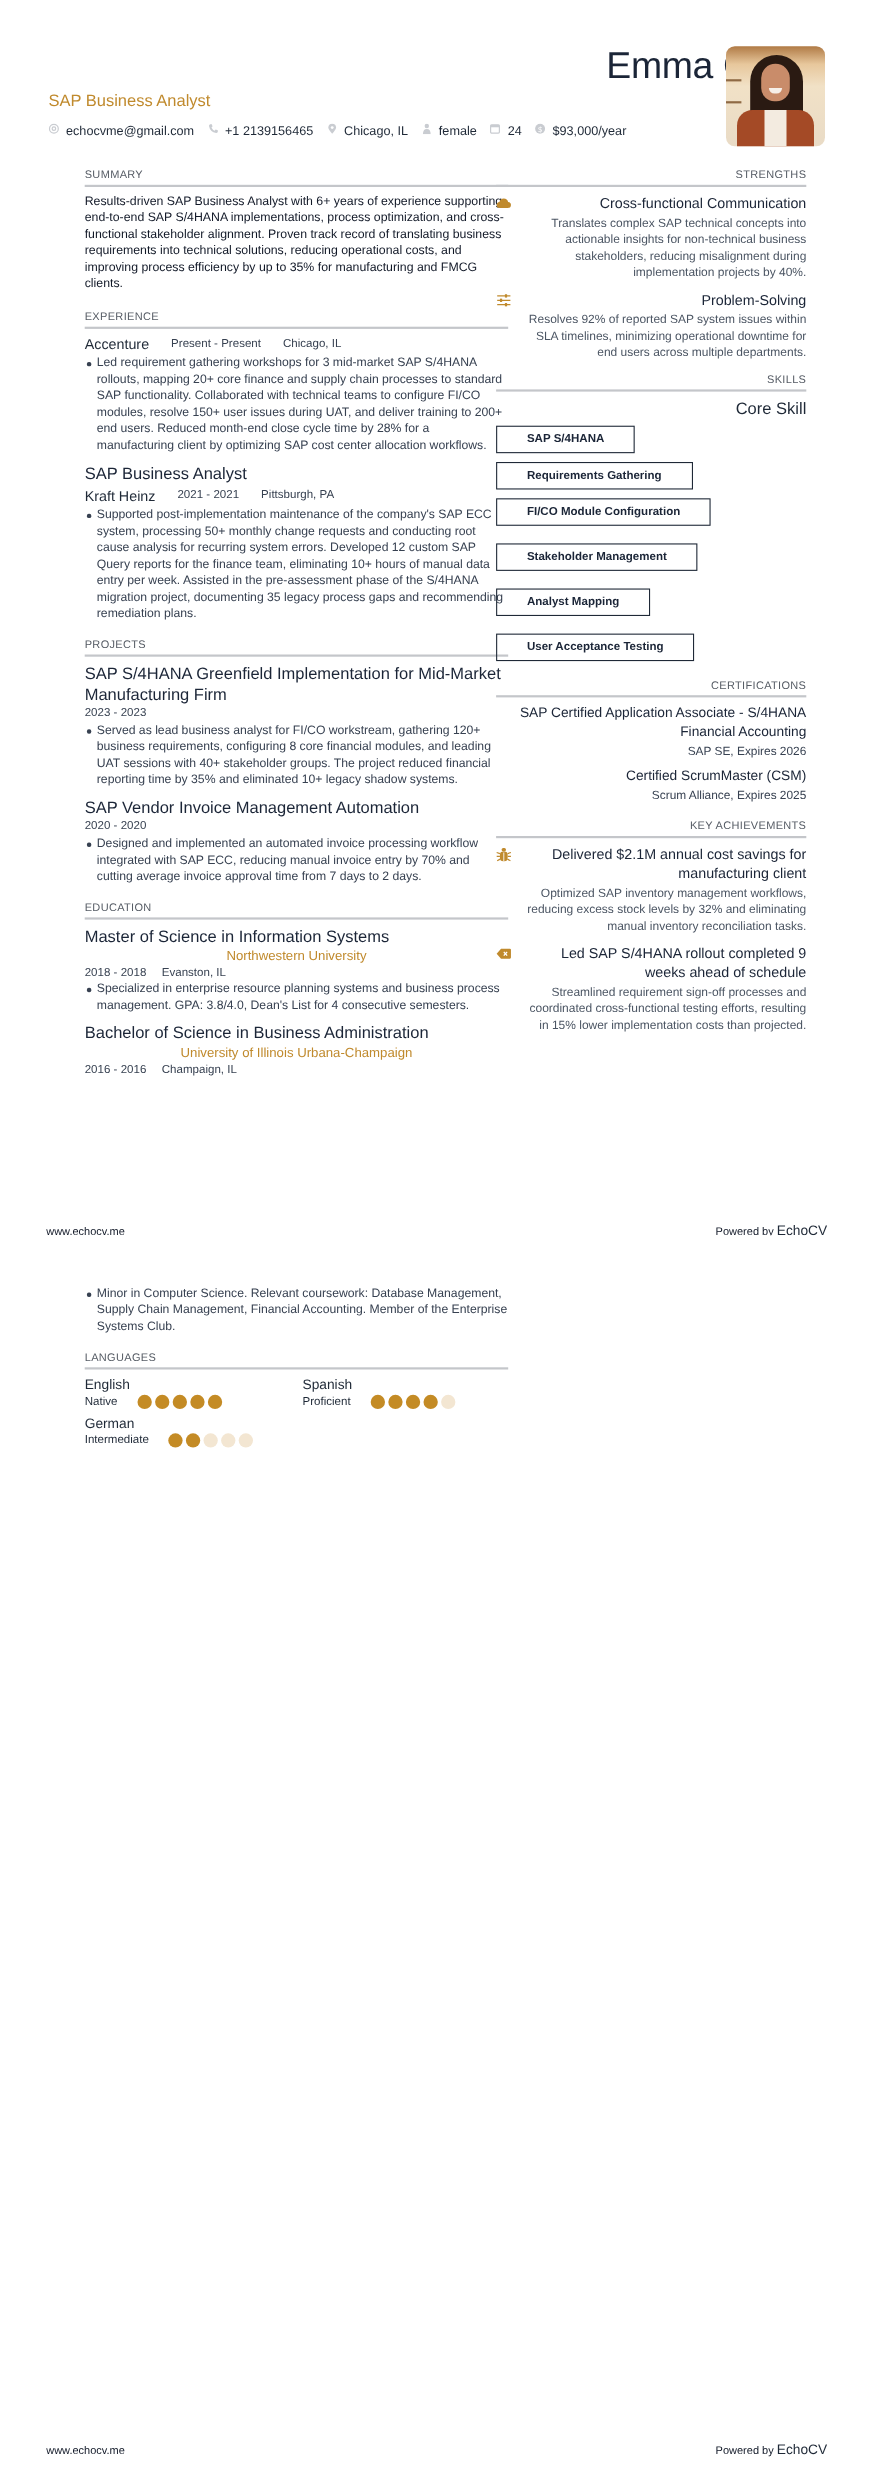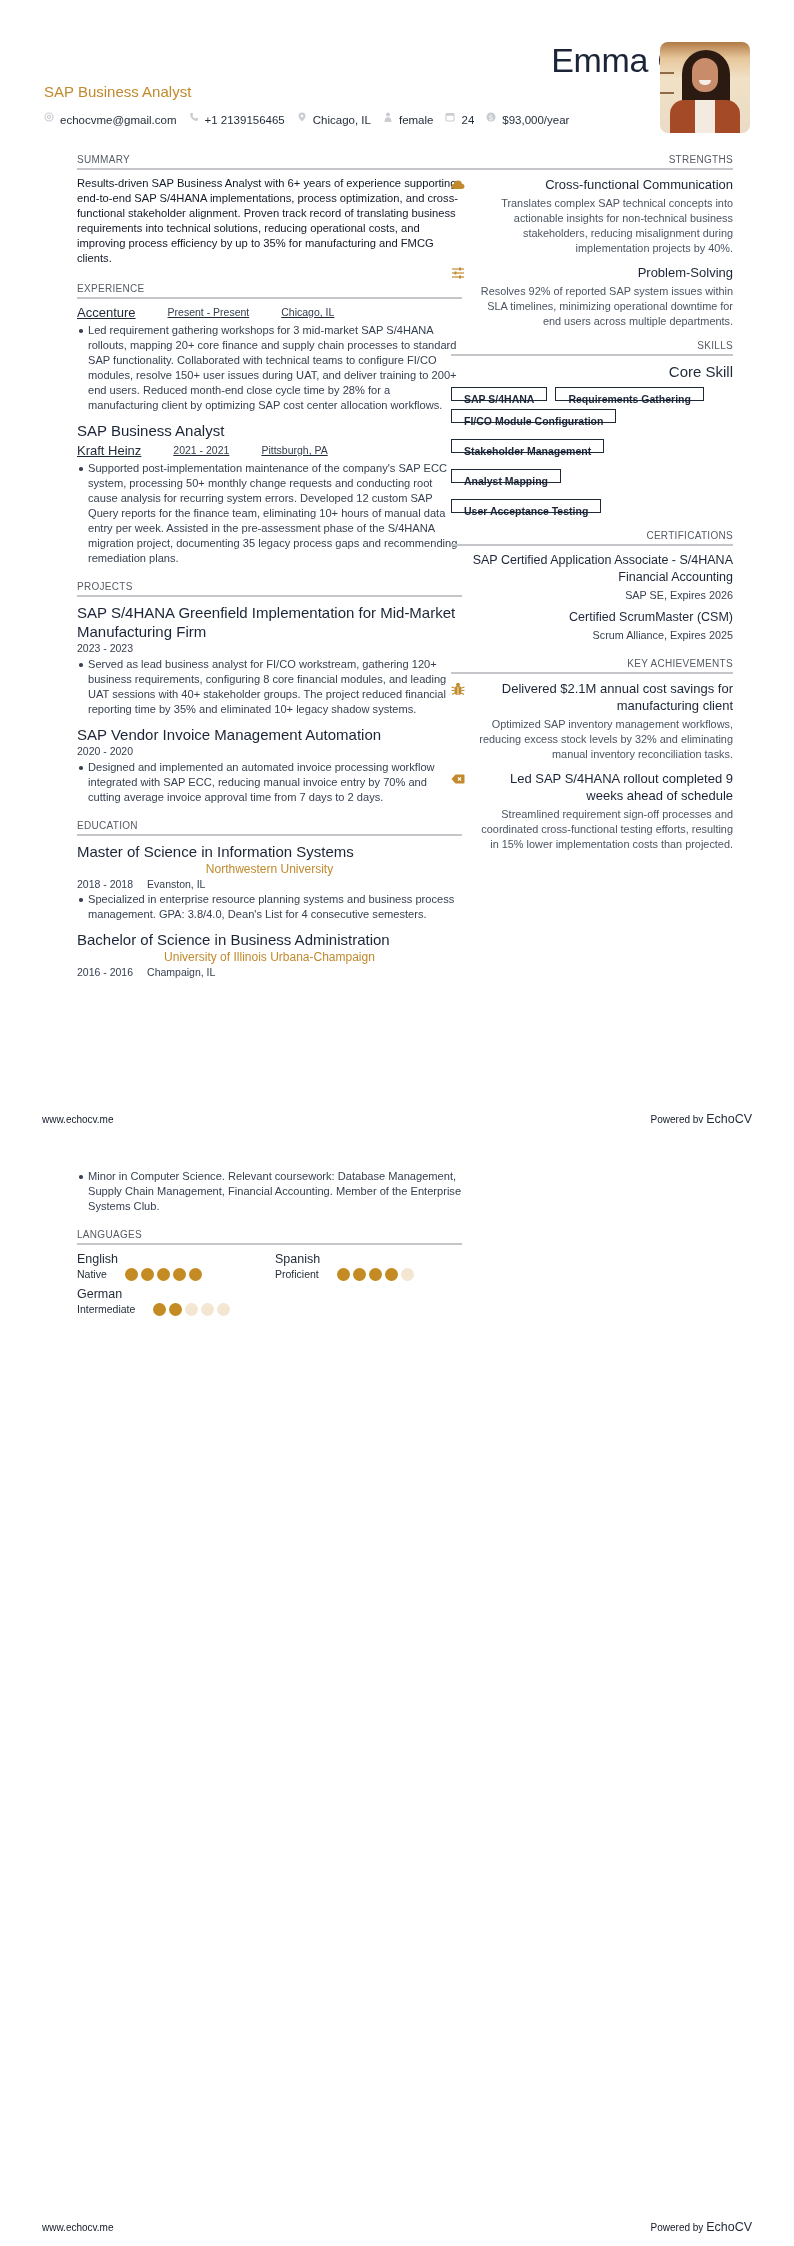--- a/index.html
+++ b/index.html
@@ -116,25 +116,24 @@
   .section { margin-bottom: 16px; }
 
   .entry-title {
     font-size: 15px;
     color: #1b2537;
     line-height: 19px;
   }
   .entry-meta {
     display: flex;
     align-items: center;
-    gap: 32px;
+    gap: 20px;
     margin-top: 3px;
     margin-bottom: 3px;
     line-height: 15px;
-    text-decoration: underline;
   }
   .entry-company { font-size: 13px; color: #1f2937; }
   .entry-dates, .entry-loc { font-size: 10.5px; color: #374151; }
   .bullets { list-style: none; }
   .bullets li {
     position: relative;
     padding-left: 11px;
     font-size: 11.1px;
     line-height: 15px;
     color: #374151;
@@ -173,22 +172,22 @@
   }
   .skills-sub {
     font-size: 15px;
     color: #1f2937;
     line-height: 19px;
     margin-bottom: 6px;
   }
   .chips { display: flex; flex-wrap: wrap; gap: 8px 8px; }
   .chip {
     border: 1px solid #1f2937;
-    padding: 0 12px;
-    height: 14px;
+    padding: 0 27px;
+    height: 25px;
     line-height: 23px;
     font-size: 10.5px;
     font-weight: 700;
     color: #1b2537;
   }
   .cert-name { font-size: 12.5px; color: #1b2537; line-height: 17px; margin-bottom: 2px; }
   .cert-issuer { font-size: 10.8px; color: #374151; line-height: 15px; margin-bottom: 6px; }
 
   
   .langs { display: grid; grid-template-columns: 198px 190px; row-gap: 4px; }

